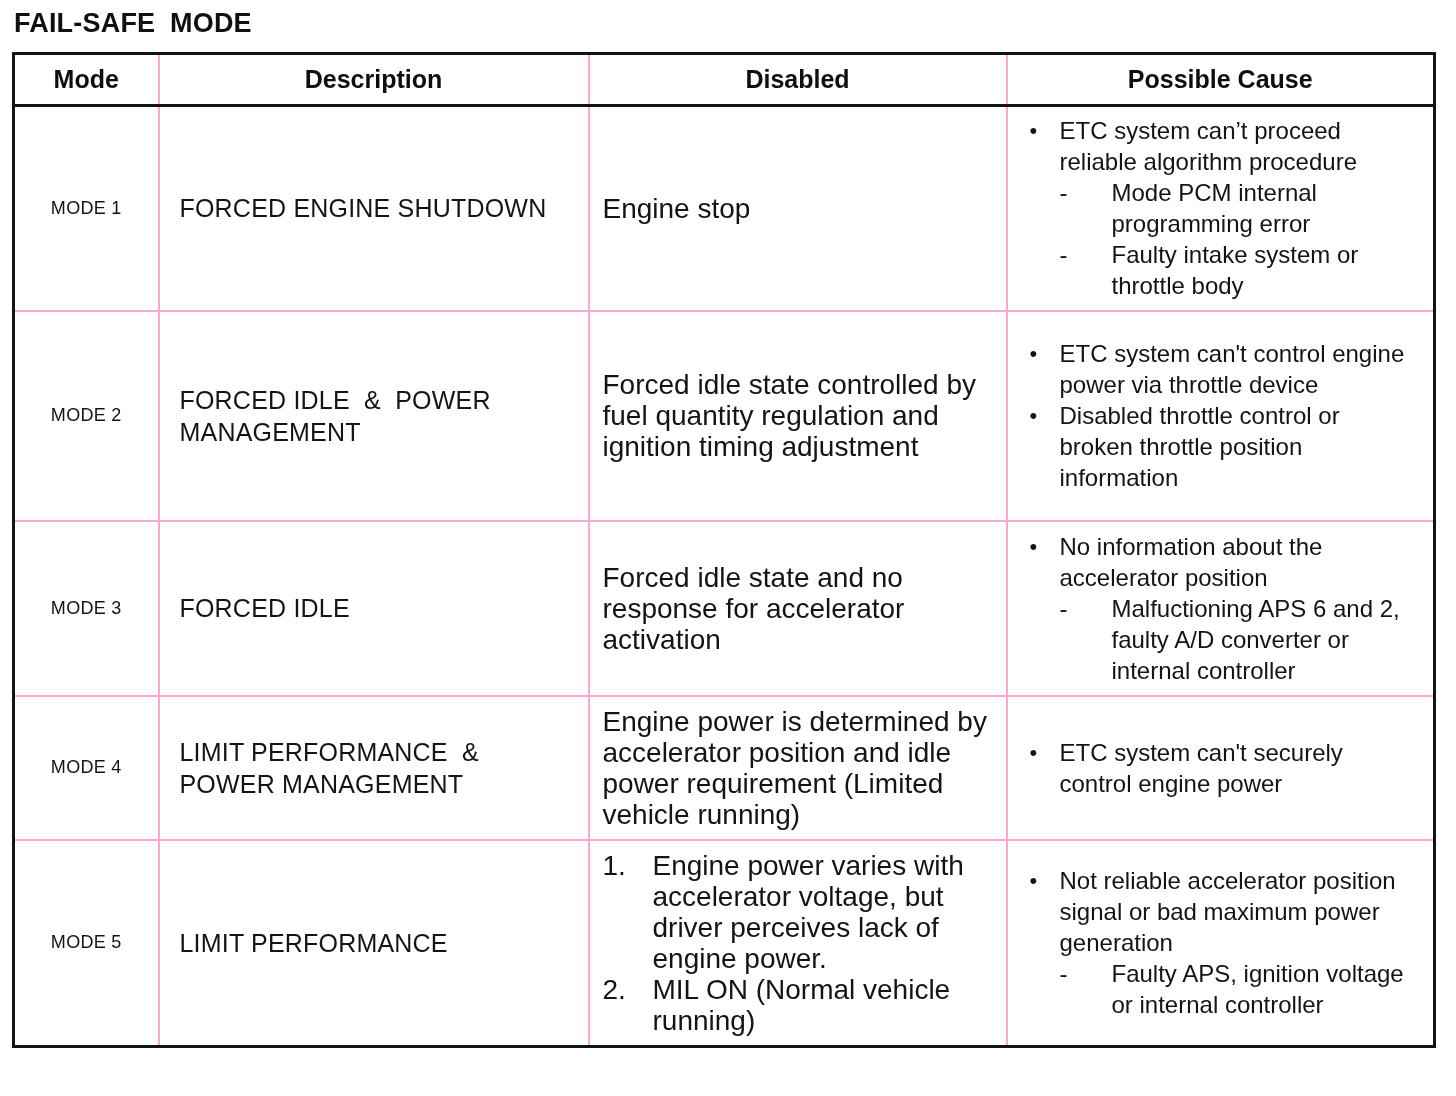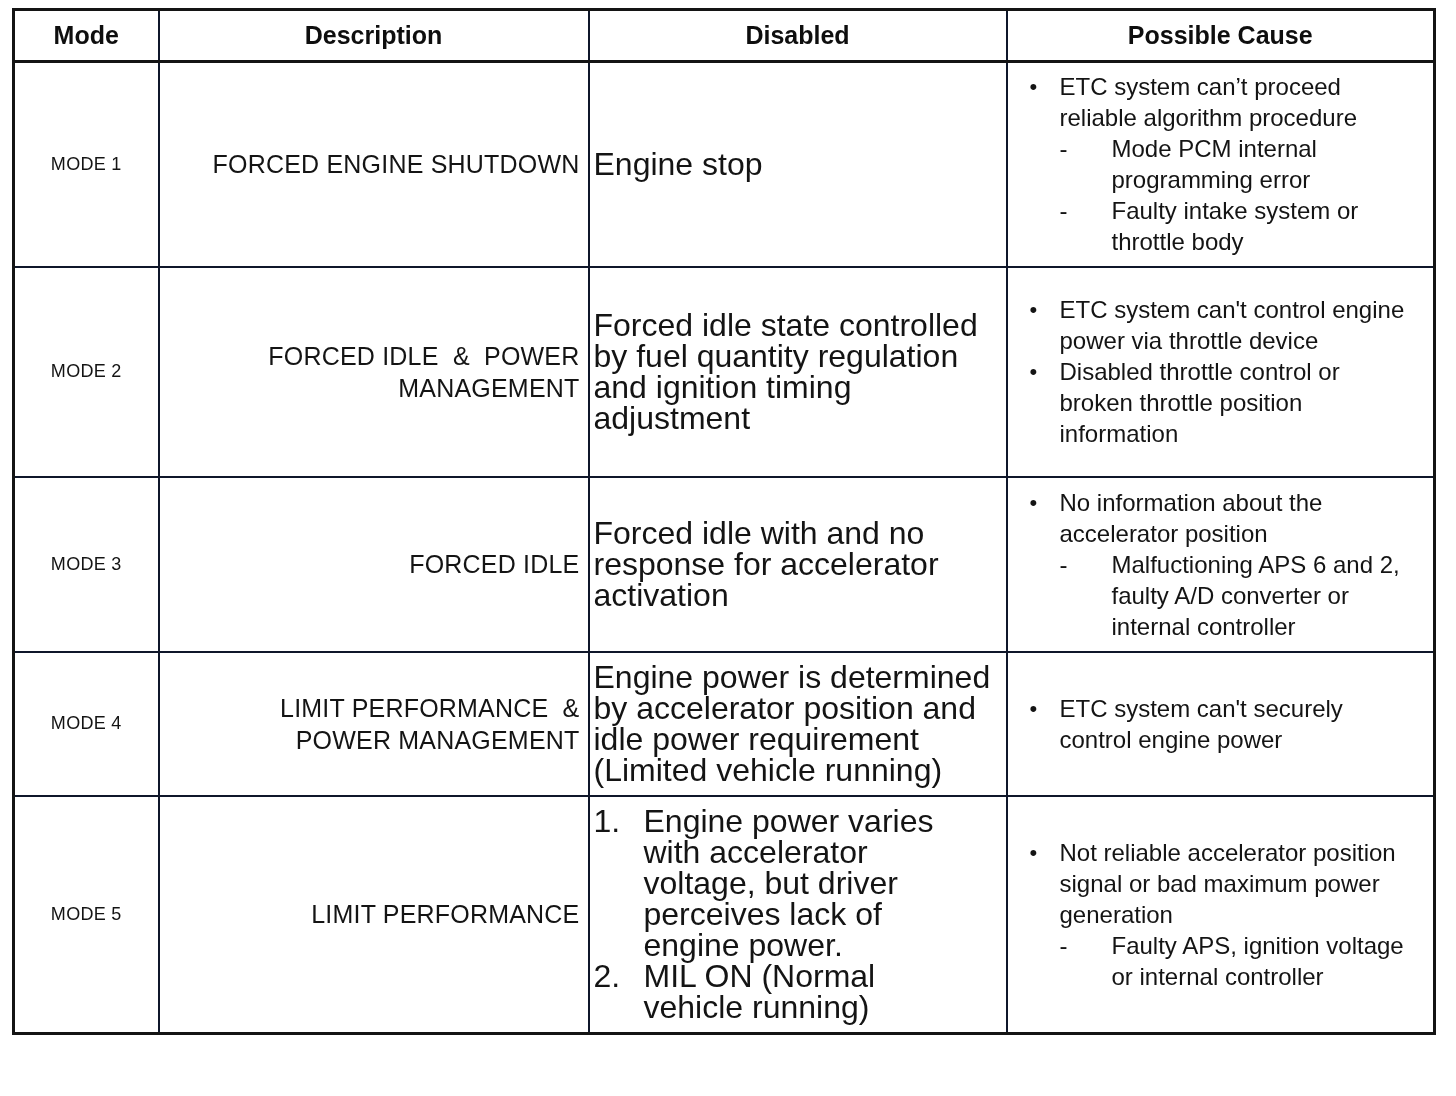--- a/index.html
+++ b/index.html
@@ -19,21 +19,21 @@
     margin: 0 0 13px 2px;
     color: #101010;
   }
   table.fs-table {
     border-collapse: collapse;
     table-layout: fixed;
     width: 1421px;
     border: 3px solid #141414;
   }
   .fs-table th, .fs-table td {
-    border: 2px solid #0f172a;
+    border: 2px solid #f9a8d4;
     vertical-align: middle;
   }
   .fs-table thead th {
     height: 52px;
     font-size: 25px;
     font-weight: bold;
     text-align: center;
     border-bottom: 3px solid #141414;
     color: #0e0e0e;
   }
@@ -43,50 +43,51 @@
   tbody tr:nth-child(4) { height: 142px; }
   tbody tr:nth-child(5) { height: 206px; }
   tbody tr:nth-child(6) { height: 47px; }
   td.mode-cell {
     text-align: center;
     font-size: 18px;
     letter-spacing: 0.3px;
     padding: 2px;
   }
   td.desc-cell {
-    text-align: right;
+    text-align: left;
     font-size: 25px;
     line-height: 32px;
     white-space: pre-wrap;
     letter-spacing: 0.2px;
-    padding: 4px 8px;
+    padding: 4px 20px;
   }
   td.sym-cell {
-    font-size: 32px;
+    font-size: 28px;
     line-height: 31px;
-    padding: 9px 8px 9px 4px;
+    padding: 9px 8px 9px 13px;
   }
   td.cause-cell {
     font-size: 24px;
     line-height: 31px;
     padding: 8px 14px 8px 22px;
   }
   .num-item { display: flex; align-items: flex-start; }
   .num-glyph { flex: 0 0 50px; }
   .bullet-item { display: flex; align-items: flex-start; }
   .bullet-glyph { flex: 0 0 30px; font-size: 22px; }
   .sub-item { display: flex; align-items: flex-start; margin-left: 30px; }
   .dash-glyph { flex: 0 0 52px; }
   .item-text { flex: 1 1 auto; max-width: 345px; }
   .sym-cell .item-text { max-width: 340px; }
 </style>
 </head>
 <body>
 
 <div class="page">
+  <h1 class="doc-title">FAIL-SAFE MODE</h1>
 
   <table class="fs-table">
     <colgroup>
       <col style="width:145px">
       <col style="width:430px">
       <col style="width:418px">
       <col style="width:428px">
     </colgroup>
     <thead>
       <tr>
@@ -128,21 +129,21 @@
             </div>
             <div class="bullet-item">
               <span class="bullet-glyph">•</span>
               <span class="item-text">Disabled throttle control or broken throttle position information</span>
             </div>
           </td>
         </tr>
         <tr>
           <td class="mode-cell">MODE 3</td>
           <td class="desc-cell">FORCED IDLE</td>
-          <td class="sym-cell">Forced idle with and no response for accelerator activation</td>
+          <td class="sym-cell">Forced idle state and no response for accelerator activation</td>
           <td class="cause-cell">
             <div class="bullet-item">
               <span class="bullet-glyph">•</span>
               <span class="item-text">No information about the accelerator position</span>
             </div>
             <div class="sub-item">
               <span class="dash-glyph">-</span>
               <span class="item-text">Malfuctioning APS 6 and 2, faulty A/D converter or internal controller</span>
             </div>
           </td>

